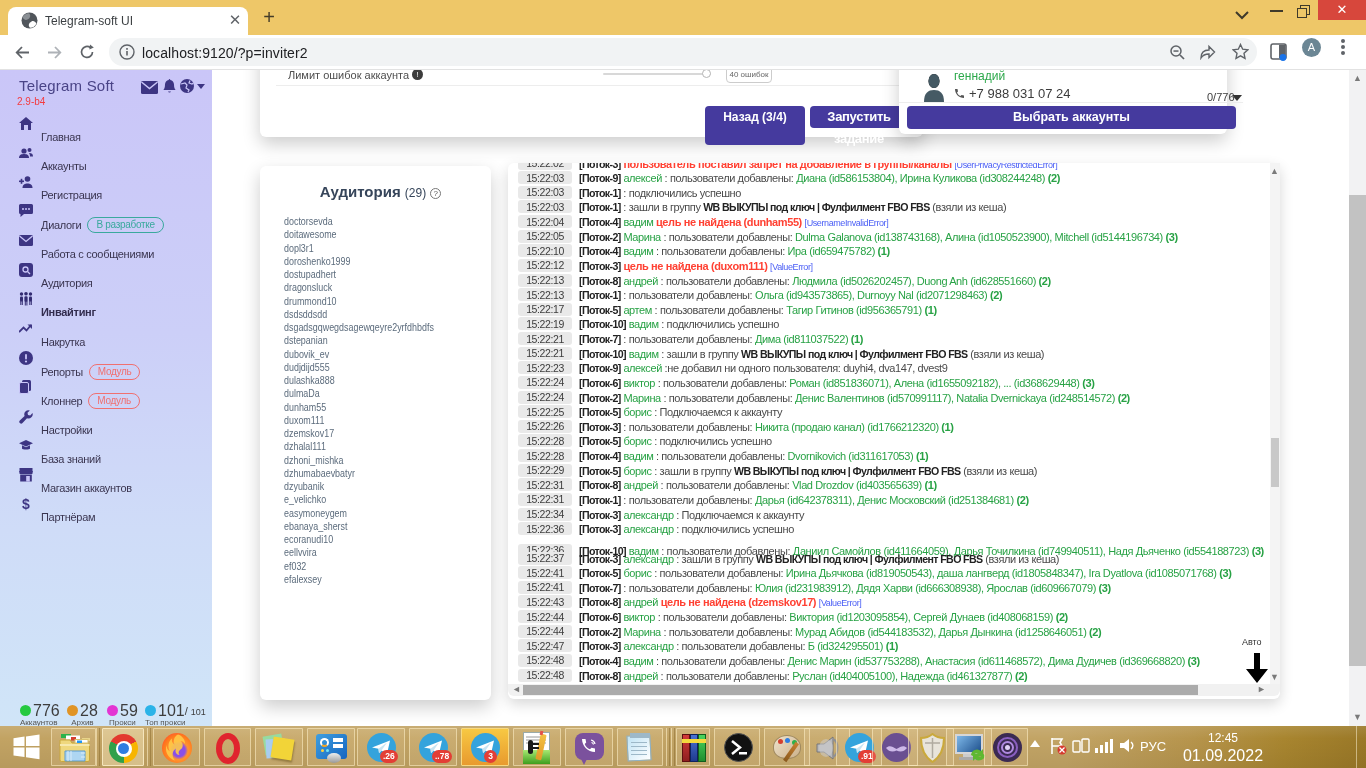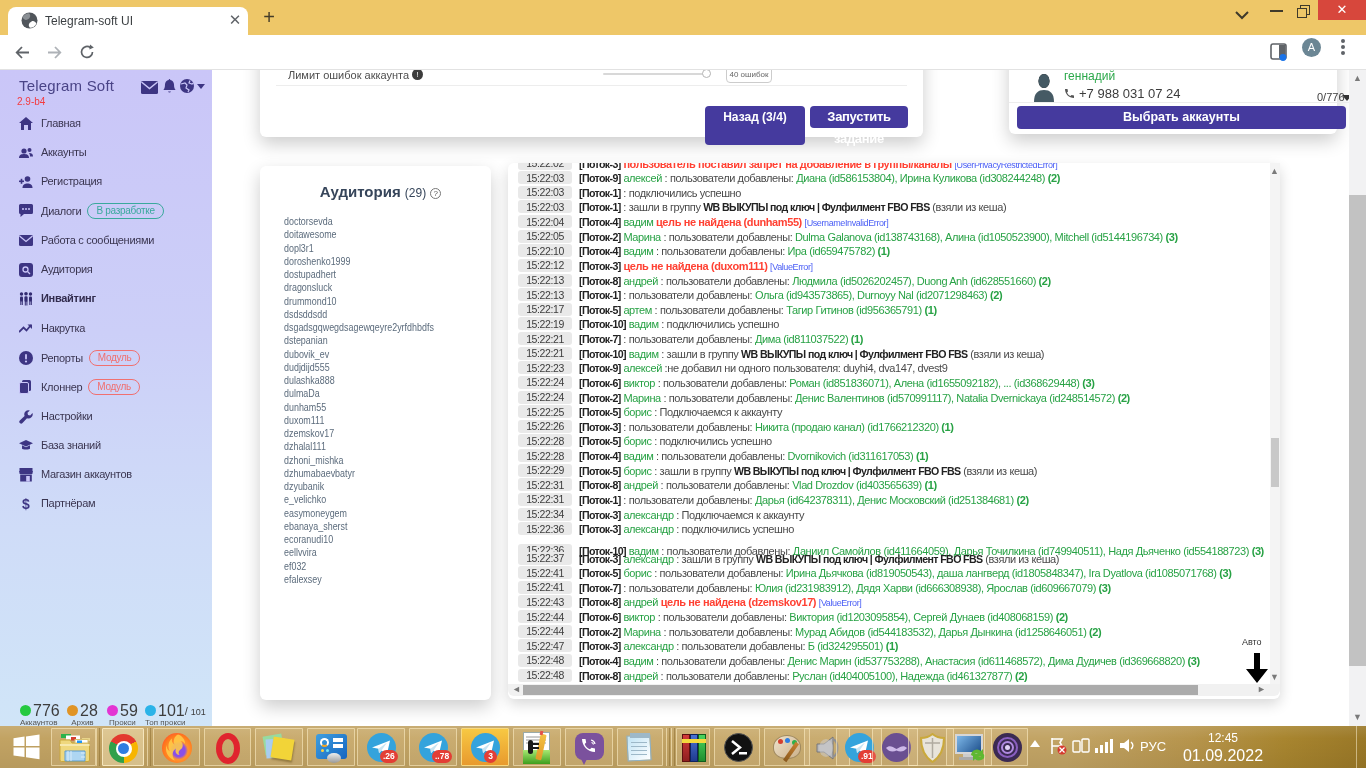--- a/index.html
+++ b/index.html
@@ -22,36 +22,36 @@
 
 #content { position:absolute; left:0; top:70px; width:1366px; height:656px; background:#fff; overflow:hidden; }
 
 
 #sidebar { position:absolute; left:0; top:0; width:212px; height:656px; background:linear-gradient(180deg,#cac6f8 0%, #cccff8 40%, #cfdcf8 70%, #d0e5f8 100%); overflow:hidden; }
 #sbtitle { position:absolute; left:19px; top:7px; font-size:15px; color:#4a4487; letter-spacing:0.2px; }
 #sbver { position:absolute; left:17px; top:26px; font-size:10px; color:#f43b3f; }
 .sbmenu { position:absolute; left:0; top:0; width:212px; }
 .mi { position:absolute; left:0; width:212px; height:20px; }
 .mi .ic { position:absolute; left:19px; top:0; width:14px; height:14px; }
-.mi .lb { position:absolute; left:41px; top:0; font-size:11px; color:#3a3550; letter-spacing:-0.3px; }
+.mi .lb { position:absolute; left:41px; top:14px; font-size:11px; color:#3a3550; letter-spacing:-0.3px; }
 .mi.bold .lb { font-weight:bold; color:#322c4e; }
 .badge { display:inline-block; font-size:10px; border-radius:9px; padding:1px 8px 2px; margin-left:6px; position:relative; top:-1px; }
 .badge.dev { color:#3aa99d; border:1px solid #3aa99d; }
 .badge.mod { color:#f07070; border:1px solid #f07070; }
 
 
 .stat { position:absolute; text-align:left; }
 .dot { display:inline-block; width:11px; height:11px; border-radius:50%; vertical-align:middle; margin-right:2px; }
 .statnum { font-size:16px; color:#3d3d3d; vertical-align:middle; line-height:14px; }
 .statlab { font-size:8px; color:#555; margin-top:0px; line-height:8px; }
 
 
 .card { position:absolute; background:#fff; box-shadow:0 7px 18px rgba(0,0,0,0.20); border-radius:6px; }
 #topcard { left:260px; top:-30px; width:663px; height:97px; border-radius:6px; }
-#rightcard { left:1009px; top:-30px; width:328px; height:94px;padding-left:36px; }
+#rightcard { left:899px; top:-30px; width:328px; height:94px;padding-left:36px; }
 #audcard { left:260px; top:96px; width:231px; height:534px; }
 #logcard { left:508px; top:93px; width:772px; height:536px; box-shadow:0 5px 14px rgba(0,0,0,0.16); }
 
 .pbtn { position:absolute; background:#453a9e; border-radius:4px; color:#fff; font-weight:bold; font-size:12px; text-align:center; }
 
 
 #audtitle { position:absolute; left:0; top:113px; width:100%; text-align:center; text-indent:10px; color:#36455a; font-size:15px; font-weight:bold; }
 .audlist { position:absolute; left:24px; top:145px; font-size:10.5px; color:#5b6b7c; line-height:13.25px; transform:scaleX(0.85); transform-origin:left top; }
 
 
@@ -107,20 +107,39 @@
   <svg style="position:absolute;left:14px;top:9px" width="17" height="17" viewBox="0 0 17 17">
       <path d="M15 8.5 H3 M8 3 L2.7 8.5 L8 14" stroke="#5f6368" stroke-width="1.8" fill="none"></path>
     </svg>
   <svg style="position:absolute;left:46px;top:9px" width="17" height="17" viewBox="0 0 17 17">
       <path d="M2 8.5 H14 M9 3 L14.3 8.5 L9 14" stroke="#aeb2b7" stroke-width="1.8" fill="none"></path>
     </svg>
   <svg style="position:absolute;left:79px;top:9px" width="16" height="16" viewBox="0 0 16 16">
       <path d="M13.5 8 A5.5 5.5 0 1 1 11.4 3.6" stroke="#5f6368" stroke-width="1.7" fill="none"></path>
       <path d="M11 0.5 L14.8 3.4 L10.4 5.4 Z" fill="#5f6368"></path>
     </svg>
+  <div id="omnibox">
+    <svg style="position:absolute;left:10px;top:6px" width="16" height="16" viewBox="0 0 16 16">
+        <circle cx="8" cy="8" r="7" stroke="#5f6368" stroke-width="1.4" fill="none"></circle>
+        <rect x="7.2" y="7" width="1.6" height="4.5" fill="#5f6368"></rect>
+        <rect x="7.2" y="4" width="1.6" height="1.8" fill="#5f6368"></rect>
+      </svg>
+    <div id="urltext">localhost:9120/?p=inviter2</div>
+    <svg style="position:absolute;left:1060px;top:6px" width="16" height="16" viewBox="0 0 16 16">
+        <circle cx="7" cy="7" r="5" stroke="#5f6368" stroke-width="1.5" fill="none"></circle>
+        <path d="M11 11 L15 15" stroke="#5f6368" stroke-width="1.7"></path>
+        <rect x="4.5" y="6.3" width="5" height="1.5" fill="#5f6368"></rect>
+      </svg>
+    <svg style="position:absolute;left:1090px;top:5px" width="17" height="17" viewBox="0 0 17 17">
+        <path d="M2 15 C2 9 6 7 10 7 V3.5 L15.5 9 L10 14.5 V11 C7 11 4 11.7 2 15 Z" stroke="#5f6368" stroke-width="1.4" fill="none"></path>
+      </svg>
+    <svg style="position:absolute;left:1123px;top:5px" width="17" height="17" viewBox="0 0 17 17">
+        <path d="M8.5 1.5 L10.7 6.2 L15.8 6.8 L12 10.3 L13 15.3 L8.5 12.8 L4 15.3 L5 10.3 L1.2 6.8 L6.3 6.2 Z" stroke="#5f6368" stroke-width="1.4" fill="none"></path>
+      </svg>
+  </div>
   <svg style="position:absolute;left:1270px;top:8px" width="18" height="18" viewBox="0 0 18 18">
       <rect x="1" y="1" width="15" height="15" rx="2" stroke="#5f6368" stroke-width="1.6" fill="none"></rect>
       <rect x="9" y="1.8" width="6.5" height="13.4" fill="#5f6368"></rect>
       <circle cx="13" cy="14.5" r="3.4" fill="#1a73e8"></circle>
     </svg>
   <div style="position:absolute;left:1302px;top:3px;width:19px;height:19px;border-radius:50%;background:#6b8694;color:#fff;font-size:11px;text-align:center;line-height:19px;">A</div>
   <div style="position:absolute;left:1341px;top:4px;width:4px;height:4px;border-radius:50%;background:#5f6368;box-shadow:0 6px 0 #5f6368, 0 12px 0 #5f6368"></div>
 </div>
 
 <div id="content">

